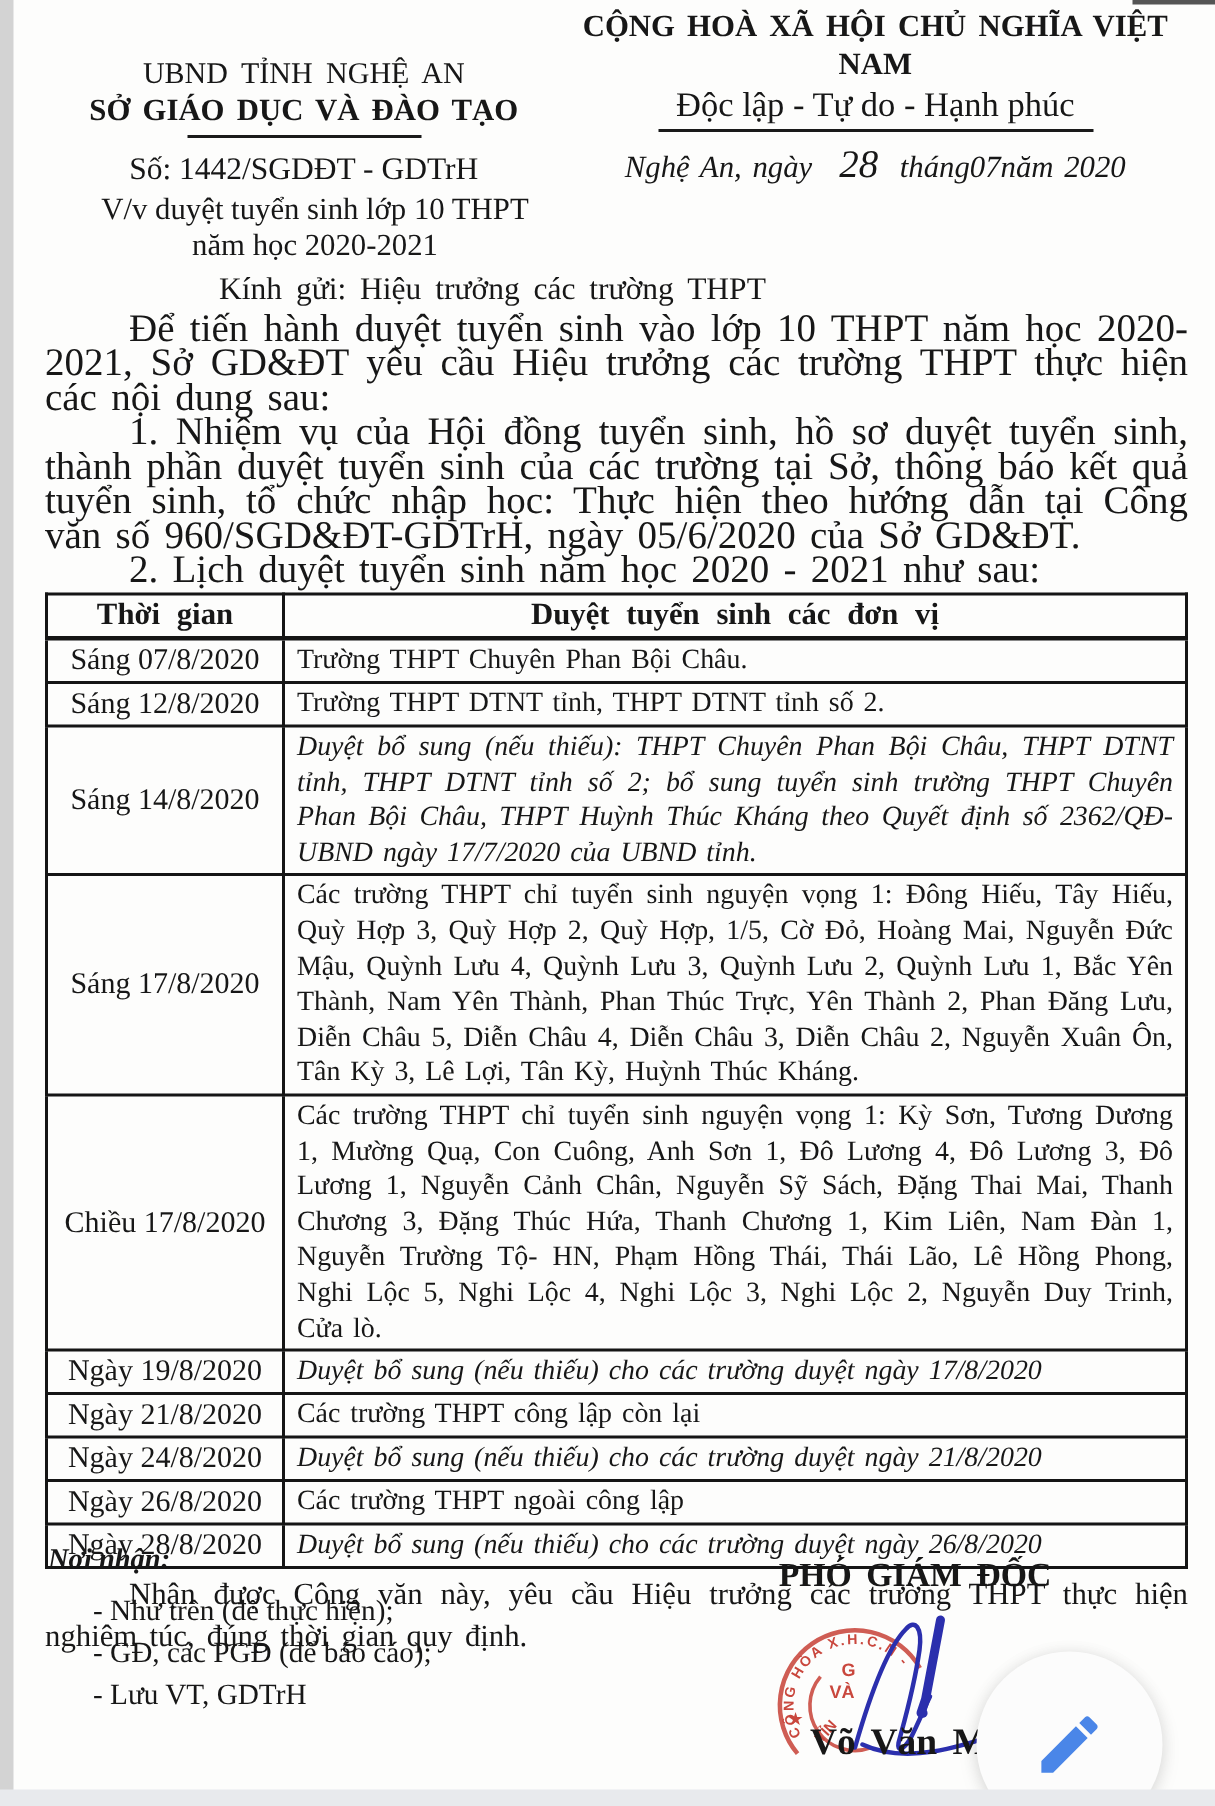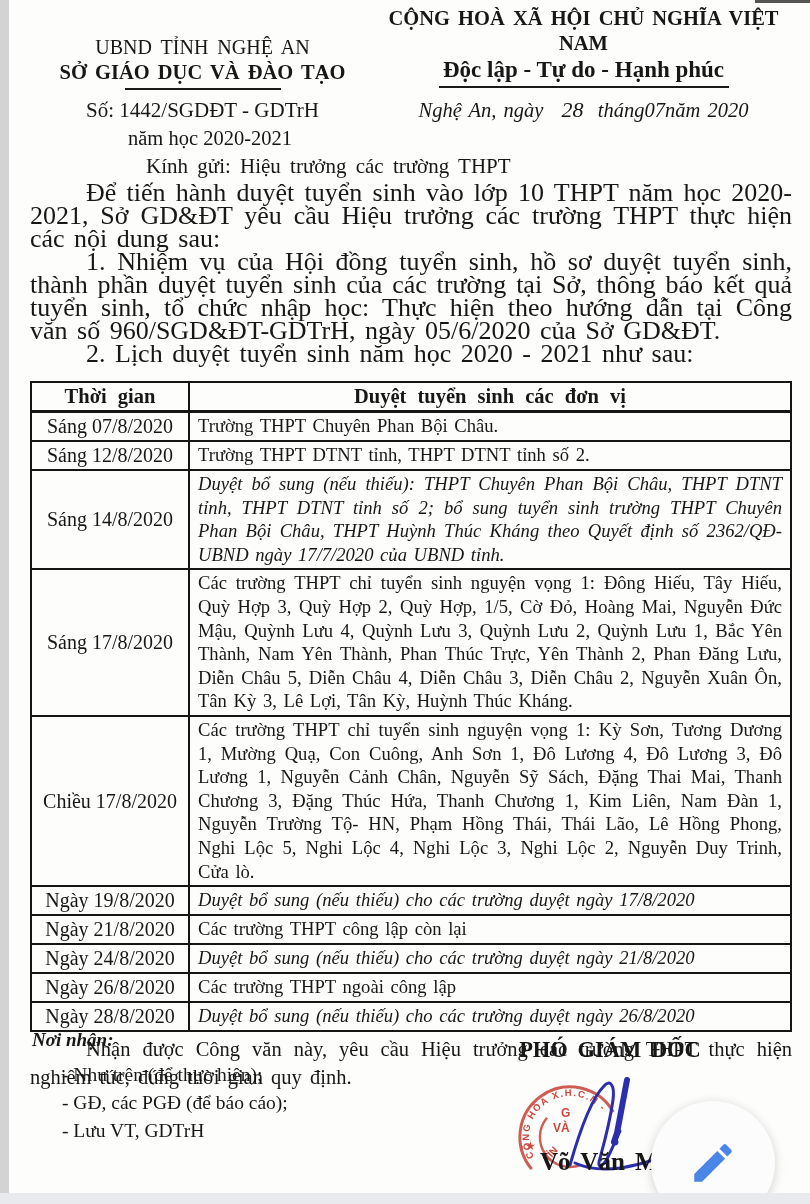--- a/index.html
+++ b/index.html
@@ -17,34 +17,34 @@
 
   
   .hdr { display:flex;align-items:flex-end; }
   .hdr-left  { width:345px; text-align:center; padding-top:4px; }
   .hdr-right { flex:1; text-align:center; padding-top:2px; }
   .h-org1 { font-size:20px; line-height:24px; word-spacing:4px; }
   .h-org2 { font-size:20.5px; line-height:26px; font-weight:bold; word-spacing:3px; }
   .h-rule-l { width:156px; border-bottom:2px solid #1a1a1a; margin:3px auto 7px auto; }
   .h-num  { font-size:21px; line-height:26px; }
   .h-nat1 { font-size:20.5px; line-height:25px; font-weight:bold; word-spacing:3px; }
-  .h-nat2 { font-size:23px; line-height:28px; font-weight:bold; }
+  .h-nat2 { font-size:23px; line-height:28px; font-weight:normal; }
   .h-rule-r { width:290px; border-bottom:2px solid #1a1a1a; margin:2px auto 9px auto; }
   .h-date { font-size:20.5px; font-style:italic; line-height:26px; margin-top:6px; word-spacing:2px; }
-  .h-date .day { font-size:22px;margin-left:11px; }
+  .h-date .day { font-size:26px;margin-left:11px; }
 
   .subject { width:360px; text-align:center; font-size:20.5px; line-height:24px; margin-top:3px; }
 
   
   .saluting { font-size:21px; line-height:25px; margin:4px 0 2px 116px; word-spacing:4px; }
   .para { font-size:26px; line-height:23px; text-align:justify; text-indent:56px; word-spacing:3px;font-family:Liberation Serif, serif; }
   .para.nojust { text-align:left; }
 
   
-  table.sched { width:762px; border-collapse:collapse; margin-top:16px; }
+  table.sched { width:762px; border-collapse:collapse; margin-top:4px; }
   table.sched th, table.sched td { border:2px solid #151515; }
   table.sched th { font-size:20.5px; font-weight:bold; padding:2px 2px; word-spacing:6px; border-bottom-width:3px; }
   td.c1 { width:158px; text-align:center; font-size:20px; padding:1px 4px; line-height:25px; vertical-align:middle; }
   td.c2 { text-align:justify; font-size:18.6px; line-height:23.6px; padding:1px 8px 2px 8px; word-spacing:2px; vertical-align:middle; }
   td.c2.it { font-style:italic; }
 
   .closing { font-size:20.5px; line-height:28px; text-align:justify; text-indent:56px; word-spacing:3px; margin-top:3px; }
 
   
   .recip-label { position:absolute; left:32px; top:1029px; font-size:19px; font-weight:bold; font-style:italic; }
@@ -85,20 +85,21 @@
       </div>
       <div class="hdr-right">
         <div class="h-nat1">CỘNG HOÀ XÃ HỘI CHỦ NGHĨA VIỆT NAM</div>
         <div class="h-nat2">Độc lập - Tự do - Hạnh phúc</div>
         <div class="h-rule-r"></div>
         <div class="h-date"><span>Nghệ An, ngày</span>&nbsp;<span class="day">28</span>&nbsp;&nbsp;<span>tháng07năm 2020</span></div>
       </div>
     </div>
 
     <div class="subject">
+      <div>V/v duyệt tuyển sinh lớp 10 THPT</div>
       <div>năm học 2020-2021</div>
     </div>
 
     <div class="saluting">Kính gửi: Hiệu trưởng các trường THPT</div>
     <div class="para">Để tiến hành duyệt tuyển sinh vào lớp 10 THPT năm học 2020-2021, Sở GD&amp;ĐT yêu cầu Hiệu trưởng các trường THPT thực hiện các nội dung sau:</div>
     <div class="para">1. Nhiệm vụ của Hội đồng tuyển sinh, hồ sơ duyệt tuyển sinh, thành phần duyệt tuyển sinh của các trường tại Sở, thông báo kết quả tuyển sinh, tổ chức nhập học: Thực hiện theo hướng dẫn tại Công văn số 960/SGD&amp;ĐT-GDTrH, ngày 05/6/2020 của Sở GD&amp;ĐT.</div>
     <div class="para nojust">2. Lịch duyệt tuyển sinh năm học 2020 - 2021 như sau:</div>
 
     <table class="sched">
       <tbody>

